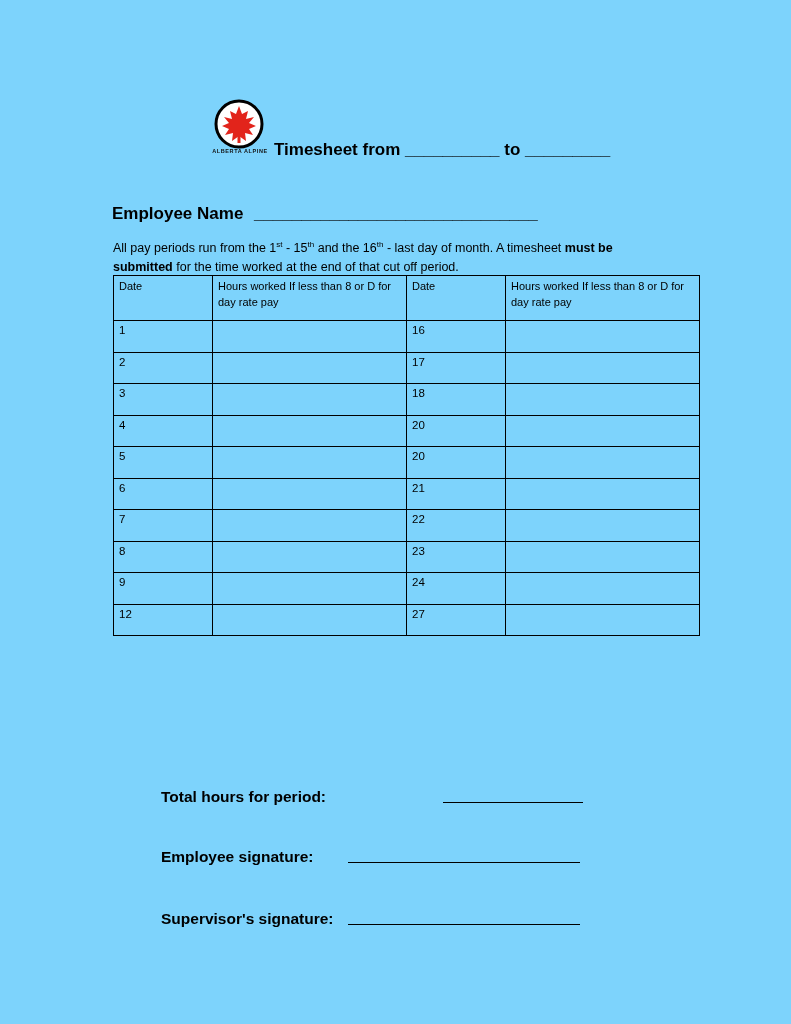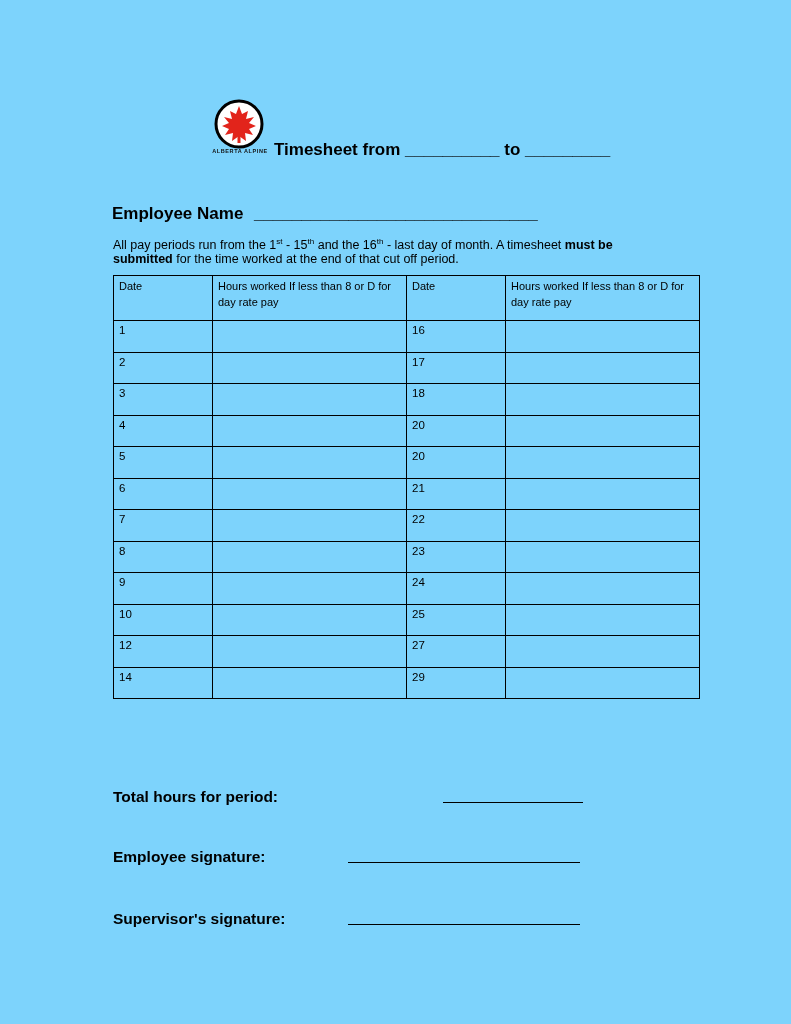--- a/index.html
+++ b/index.html
@@ -69,21 +69,21 @@
   }
   .employee-line .lbl { margin-right: 6px; }
 
   
   .intro {
     position: absolute;
     left: 113px;
     top: 222px;
     width: 560px;
     font-size: 12.5px;
-    line-height: 14px;
+    line-height: 19px;
     font-weight: bold;
   }
   .intro .normal { font-weight: normal; }
   .intro sup { font-size: 8px; vertical-align: super; }
 
   
   .sheet {
     position: absolute;
     left: 113px;
     top: 275px;
@@ -107,20 +107,21 @@
   }
   .col-date  { width: 88px; }
   .col-hours { width: 183px; }
 
   
   .footer-field {
     position: absolute;
     font-size: 15.5px;
     font-weight: bold;
     white-space: nowrap;
+    margin-left: 48px;
   }
   .f-total      { left: 113px; top: 788px; }
   .f-emp        { left: 113px; top: 848px; }
   .f-sup        { left: 113px; top: 910px; text-align: right; }
 
   .rule {
     position: absolute;
     border-bottom: 1.6px solid #000000;
   }
   .r-total { left: 443px; top: 802px; width: 140px; }
@@ -216,35 +217,23 @@
         <td class="col-date">23</td>
         <td class="col-hours"></td>
       </tr>
       <tr>
         <td class="col-date">9</td>
         <td class="col-hours"></td>
         <td class="col-date">24</td>
         <td class="col-hours"></td>
       </tr>
       <tr>
-        <td class="col-date">10</td>
-        <td class="col-hours"></td>
-        <td class="col-date">25</td>
-        <td class="col-hours"></td>
-      </tr>
-      <tr>
         <td class="col-date">12</td>
         <td class="col-hours"></td>
         <td class="col-date">27</td>
-        <td class="col-hours"></td>
-      </tr>
-      <tr>
-        <td class="col-date">14</td>
-        <td class="col-hours"></td>
-        <td class="col-date">29</td>
         <td class="col-hours"></td>
       </tr>
     </tbody>
   </table>
 
   <div class="footer-field f-total">Total hours for period:</div>
   <div class="rule r-total"></div>
 
   <div class="footer-field f-emp">Employee signature:</div>
   <div class="rule r-emp"></div>

